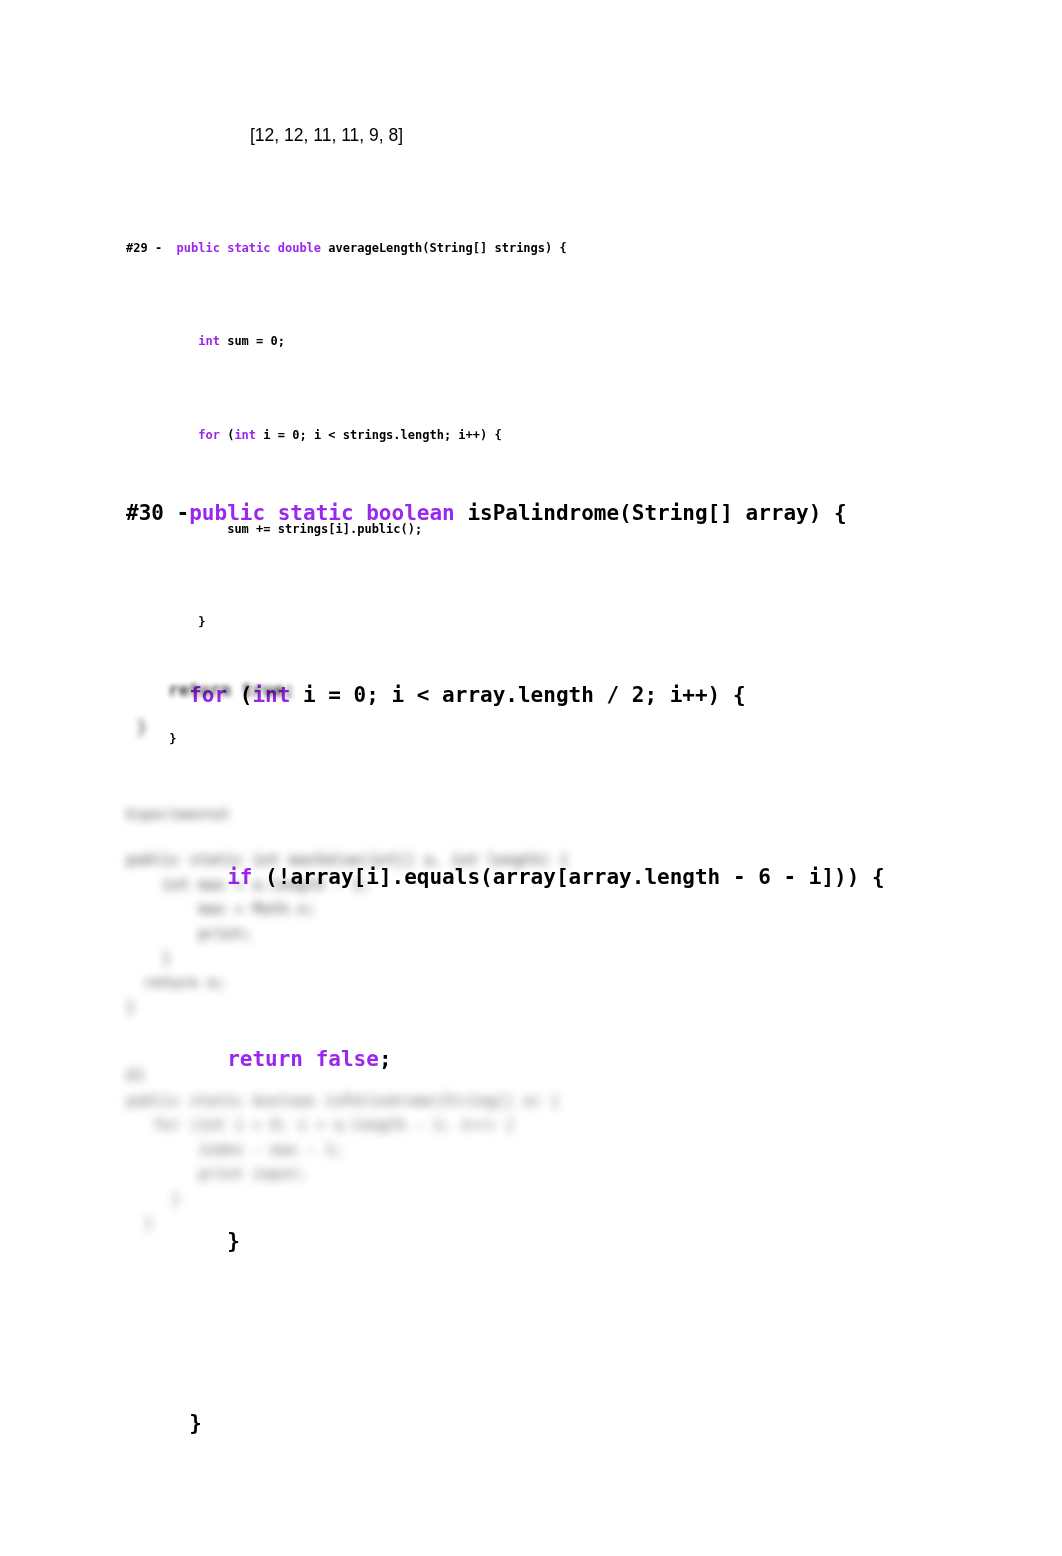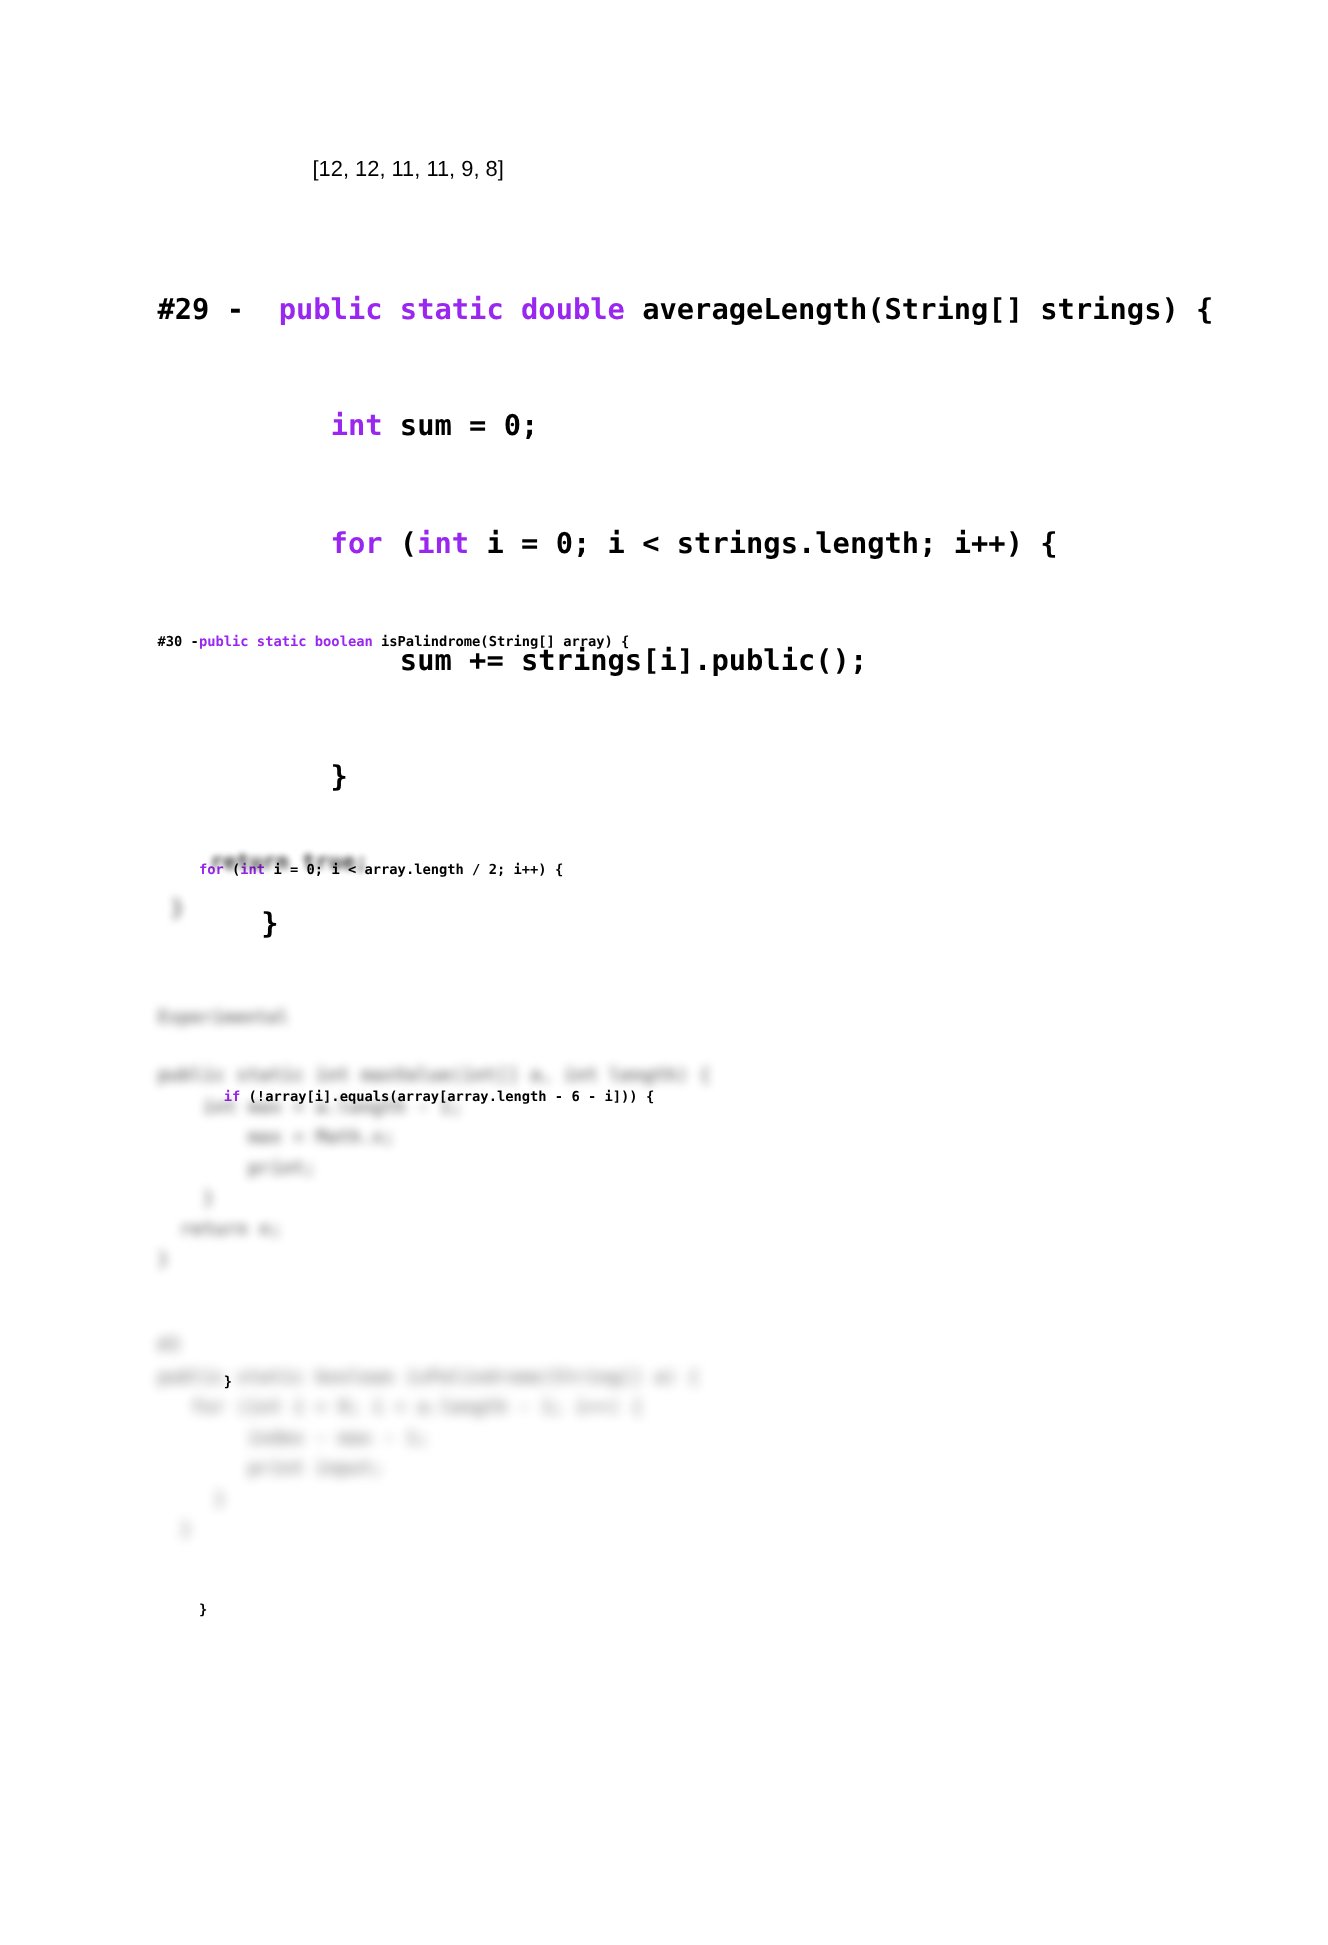--- a/index.html
+++ b/index.html
@@ -40,27 +40,27 @@
   .code-block {
     position: absolute;
     font-family: "DejaVu Sans Mono", monospace;
     font-weight: bold;
     white-space: pre;
     color: #000000;
   }
   #block-29 {
     left: 126px;
     top: 190px;
-    font-size: 23px;
+    font-size: 12px;
     line-height: 23.4px;
   }
   #block-30 {
     left: 126px;
     top: 400px;
-    font-size: 11px;
+    font-size: 21px;
     line-height: 45.5px;
   }
 
   .kw { color: #9a27ef; }
   .plain { color: #000000; }
   .tag {
     color: #000000;
     font-family: "DejaVu Sans Mono", monospace;
     font-weight: bold;
   }
@@ -145,20 +145,21 @@
     <span class="code-line"><span class="plain">      </span><span class="plain">}</span></span>
   </div>
 
   <div class="code-block" id="block-30">
     <span class="code-line"><span class="tag">#30 -</span><span class="kw">public static boolean</span><span class="plain"> isPalindrome(String[] array) {</span></span>
 
     <span class="code-line"><span class="plain">     </span><span class="kw">for</span><span class="plain"> (</span><span class="kw">int</span><span class="plain"> i = 0; i &lt; array.length / 2; i++) {</span></span>
 
     <span class="code-line"><span class="plain">        </span><span class="kw">if</span><span class="plain"> (!array[i].equals(array[array.length - 6 - i])) {</span></span>
 
+    <span class="code-line"><span class="plain">        </span><span class="kw">return false</span><span class="plain">;</span></span>
 
     <span class="code-line"><span class="plain">        </span><span class="plain">}</span></span>
 
     <span class="code-line"><span class="plain">     </span><span class="plain">}</span></span>
   </div>
 
   <div class="blur-region blur-1" id="blur-return-true">    return true;</div>
 
   <div class="blur-region blur-2" id="blur-close-brace"> }</div>
 

